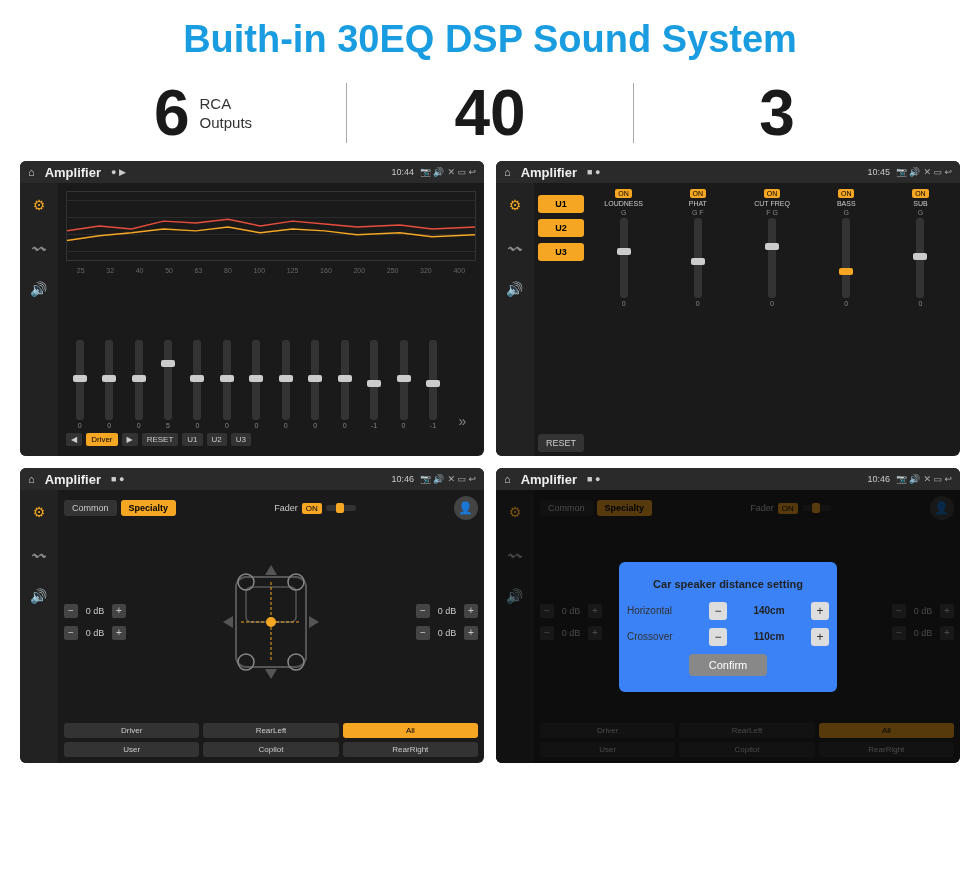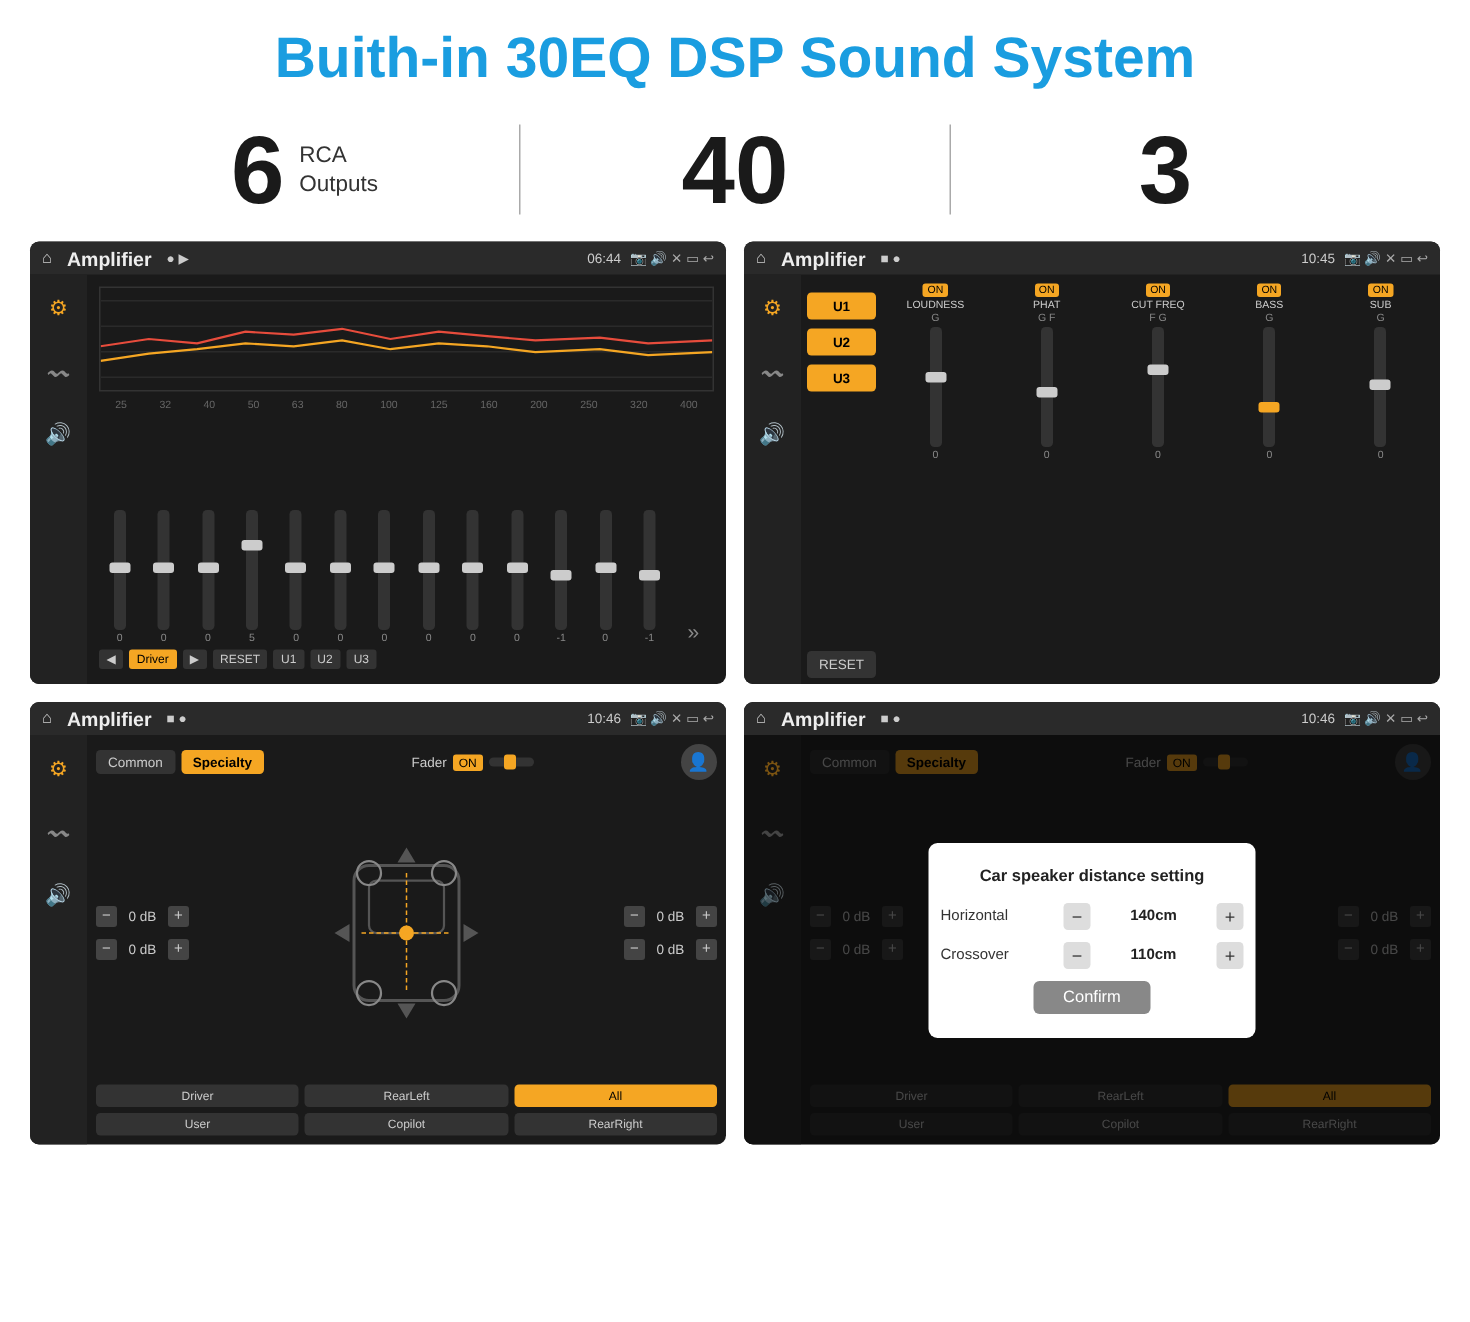--- a/index.html
+++ b/index.html
@@ -289,21 +289,21 @@
     .dialog-overlay {
       position: absolute;
       inset: 0;
       background: rgba(0,0,0,0.5);
       display: flex;
       align-items: center;
       justify-content: center;
       z-index: 10;
     }
     .dialog-box {
-      background: #ffffff;
+      background: #3b82f6;
       border-radius: 6px;
       padding: 16px 8px;
       min-width: 200px;
       max-width: 260px;
     }
     .dialog-title {
       font-size: 11px;
       font-weight: bold;
       color: #222;
       margin-bottom: 12px;
@@ -359,21 +359,21 @@
   </div>
 </div>
 
 <div class="screens-grid">
 
   <div class="screen-card">
     <div class="screen-topbar">
       <span class="tb-home">⌂</span>
       <span class="tb-title">Amplifier</span>
       <span class="tb-dots">● ▶</span>
-      <span class="tb-time">06:44</span>
+      <span class="tb-time">10:44</span>
       <span class="tb-icons">📷 🔊 ✕ ▭ ↩</span>
     </div>
     <div class="screen1-content">
       <div class="s1-sidebar">
         <div class="s1-icon active">⚙</div>
         <div class="s1-icon">〰</div>
         <div class="s1-icon">🔊</div>
       </div>
       <div class="s1-main">
         <div class="eq-chart">

